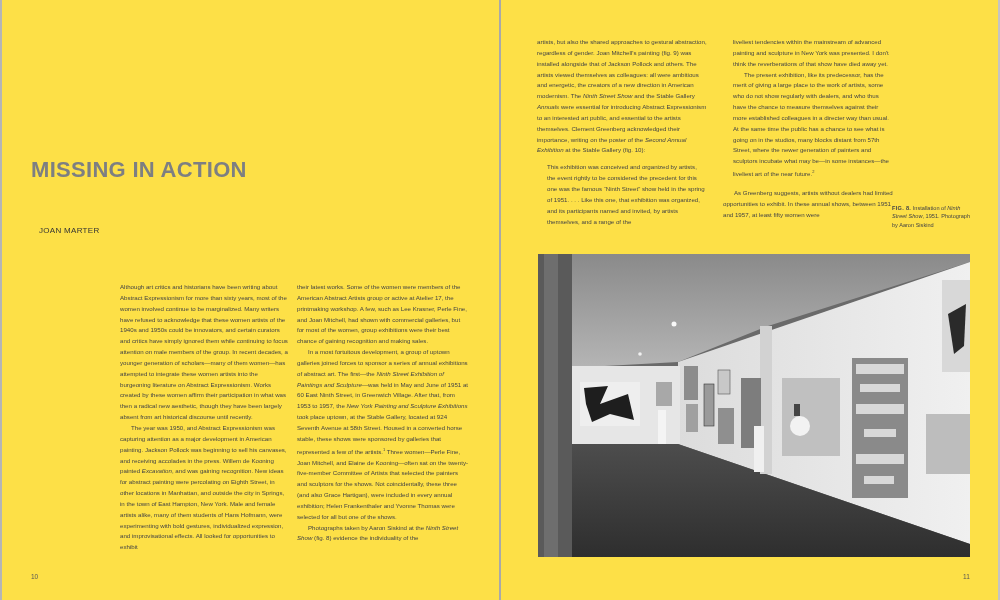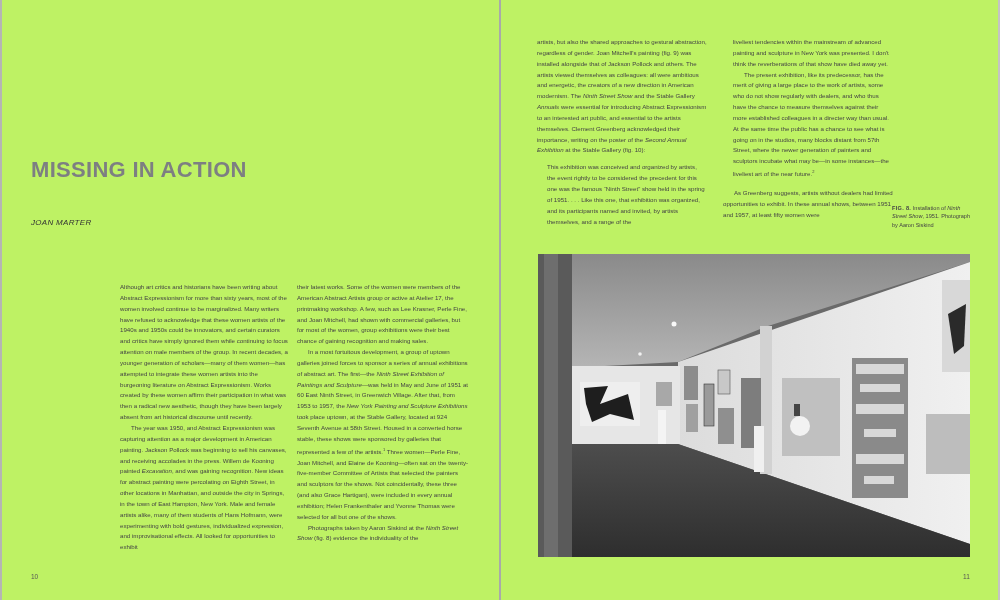--- a/index.html
+++ b/index.html
@@ -2,37 +2,37 @@
 <html><head>
   <meta charset="utf-8">
   <style>
     html, body { margin:0; padding:0; }
     body {
       width:1000px; height:600px; overflow:hidden; background:#f4f4f4;
       font-family:"Liberation Sans", sans-serif; color:#333;
     }
     .spread { position:relative; width:1000px; height:600px; }
     .page {
-      position:absolute; top:0; height:600px; background:#bef264;
+      position:absolute; top:0; height:600px; background:#fde047;
     }
     .page-left { left:0; width:499px; border-left:2px solid #b5b5b5; box-sizing:border-box; }
     .page-right { left:501px; width:499px; border-right:2px solid #c4c4c4; box-sizing:border-box; }
     .gutter { position:absolute; left:499px; top:0; width:2px; height:600px; background:#a9a9a9; }
 
     .title {
       position:absolute; left:29px; top:157px; margin:0;
       font-size:22px; font-weight:bold; color:#7d7f82; letter-spacing:0.3px;
     }
     .subtitle {
       position:absolute; left:227px; top:182px; margin:0;
       font-size:14.6px; font-weight:bold; color:#7d7f82; letter-spacing:0.3px;
     }
     .author {
-      position:absolute; left:29px; top:218px; margin:0;
-      font-size:8px; color:#333; letter-spacing:0.3px;font-style:italic;
+      position:absolute; left:29px; top:218px; margin:8px;
+      font-size:8px; color:#333; letter-spacing:0.3px;
     }
     .col {
       position:absolute; font-size:6.15px; line-height:10.85px; color:#444;
       text-align:left;
     }
     .col p { margin:0; }
     .col p.indent { text-indent:11px; }
     .col-1 { left:118px; top:282px; width:170px; }
     .col-2 { left:295px; top:282px; width:172px; }
     .col-3 { left:537px; top:37px; width:170px; }

